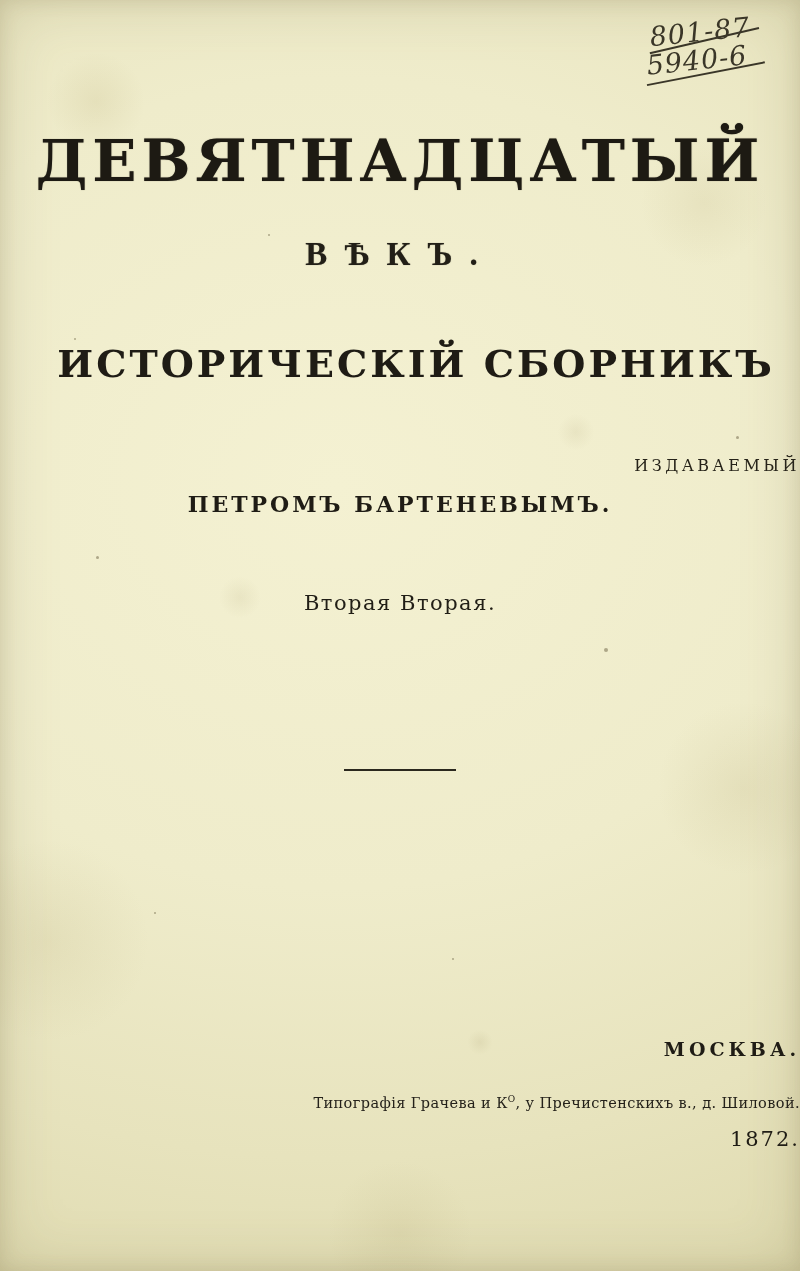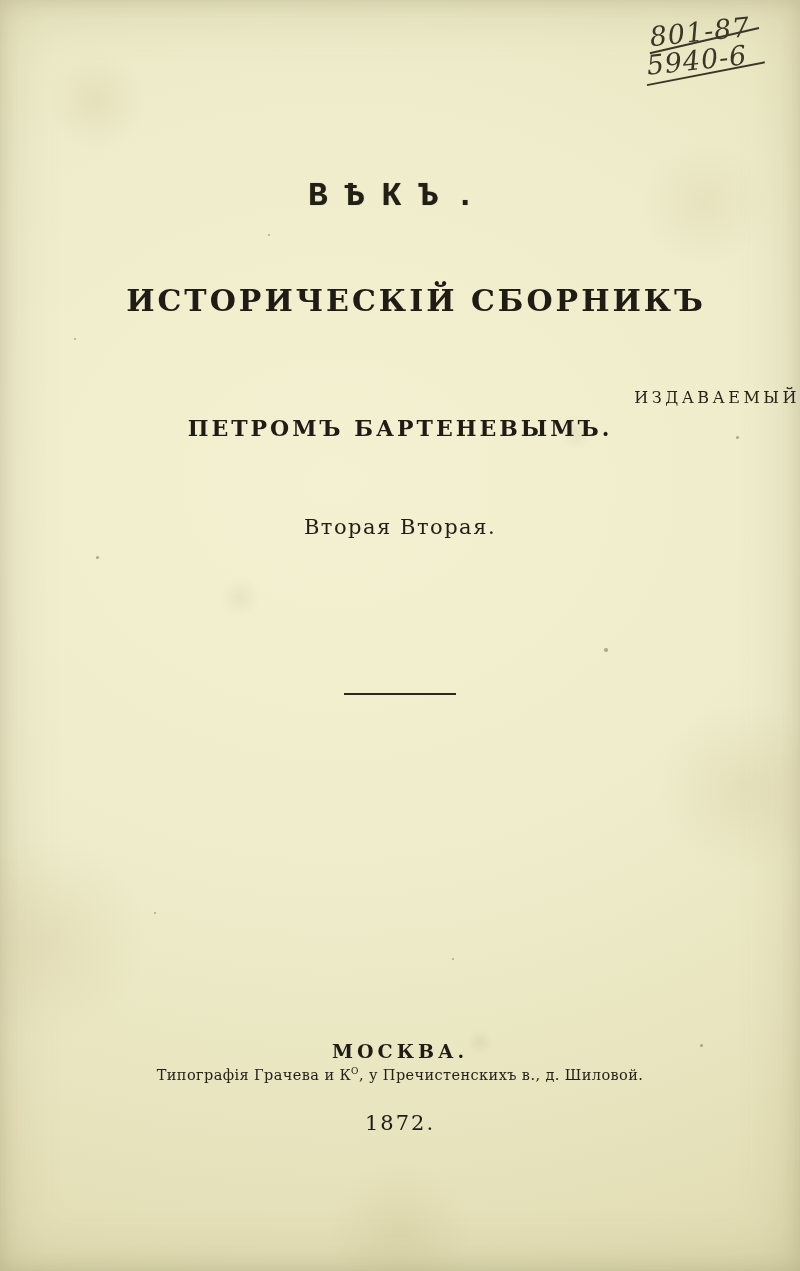--- a/index.html
+++ b/index.html
@@ -110,49 +110,49 @@
     font-weight: 700;
     font-size: 58px;
     letter-spacing: 5px;
     color: #1d1a13;
     line-height: 1;
     text-shadow: 0 0 1px rgba(40,36,25,.5);
   }
 
   .t-sub {
     margin-top: 46px;
-    font-family: Liberation Mono, monospace;
+    font-family: Liberation Serif, serif;
     font-weight: 700;
     font-size: 33px;
     letter-spacing: 17px;
     color: #221f17;
     text-shadow: 0 0 1px rgba(40,36,25,.45);
   }
 
   .t-coll {
     margin-top: 68px;
     font-family: "DejaVu Serif", serif;
     font-weight: 700;
-    font-size: 30px;
+    font-size: 38px;
     letter-spacing: 3px;
     color: #1f1c15;
     margin-left: 32px;
   }
 
   .t-issuedby {
     margin-top: 70px;
     font-family: "DejaVu Serif", serif;
     font-size: 16px;
     letter-spacing: 3.5px;
     color: #262319;
     text-align: right;
   }
 
   .t-editor {
-    margin-top: 8px;
+    margin-top: 16px;
     font-family: "DejaVu Serif", serif;
     font-weight: 700;
     font-size: 22px;
     letter-spacing: 3px;
     color: #1f1c15;
   }
 
   .t-paren {
     margin-top: 22px;
     font-family: "DejaVu Serif", serif;
@@ -174,44 +174,44 @@
     height: 2px;
     background: #2b281e;
     margin: 154px auto 0 auto;
   }
 
   
   #imprint {
     position: absolute;
     left: 0;
     right: 0;
-    bottom: 136px;
-    text-align: center;
+    bottom: 120px;
+    text-align: right;
     z-index: 3;
   }
   .i-city {
     font-family: "DejaVu Serif", serif;
     font-weight: 700;
     font-size: 19px;
     letter-spacing: 4px;
     color: #1f1c15;
   }
   .i-printer {
-    margin-top: 4px;
+    margin-top: 34px;
     font-family: "DejaVu Serif", serif;
     font-size: 14.5px;
     letter-spacing: .4px;
     color: #24211a;
   }
   .i-printer sup {
     font-size: 9px;
     vertical-align: super;
   }
   .i-year {
-    margin-top: 28px;
+    margin-top: 16px;
     font-family: "DejaVu Serif", serif;
     font-size: 21px;
     letter-spacing: 2px;
     color: #1f1c15;
   }
 </style>
 </head>
 <body>
 
 <div id="page">
@@ -226,20 +226,21 @@
   <div class="speck" style="left:96px;  top:556px;  width:3px; height:3px;"></div>
   <div class="speck" style="left:604px; top:648px;  width:4px; height:4px;"></div>
   <div class="speck" style="left:736px; top:436px;  width:3px; height:3px;"></div>
   <div class="speck" style="left:268px; top:234px;  width:2px; height:2px;"></div>
   <div class="speck" style="left:452px; top:958px;  width:2px; height:2px;"></div>
   <div class="speck" style="left:154px; top:912px;  width:2px; height:2px;"></div>
   <div class="speck" style="left:700px; top:1044px; width:3px; height:3px;"></div>
   <div class="speck" style="left:74px;  top:338px;  width:2px; height:2px;"></div>
 
   <div id="content">
+    <div class="t-main">ДЕВЯТНАДЦАТЫЙ</div>
     <div class="t-sub">ВѢКЪ.</div>
     <div class="t-coll">ИСТОРИЧЕСКІЙ СБОРНИКЪ</div>
     <div class="t-issuedby">ИЗДАВАЕМЫЙ</div>
     <div class="t-editor">ПЕТРОМЪ БАРТЕНЕВЫМЪ.</div>
     <div class="t-book">Вторая Вторая.</div>
     <div class="rule"></div>
   </div>
 
   <div id="imprint">
     <div class="i-city">МОСКВА.</div>

